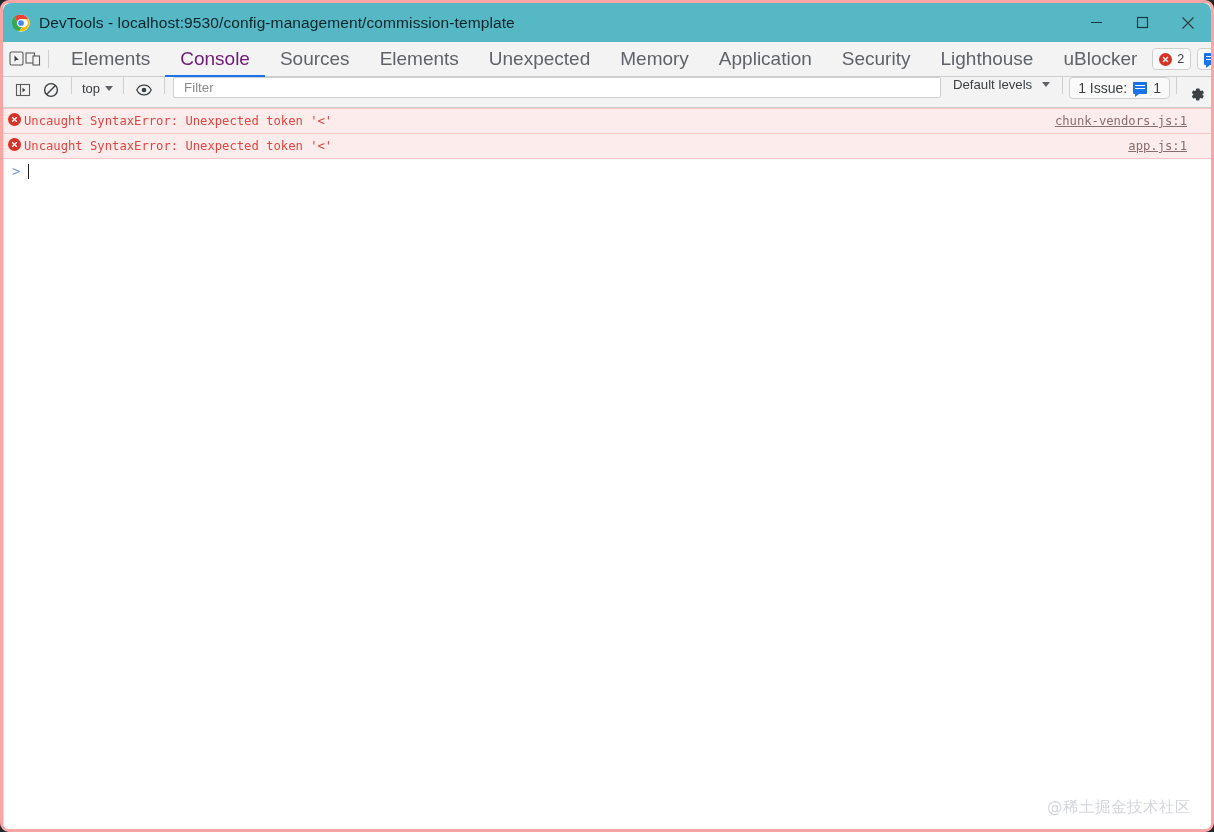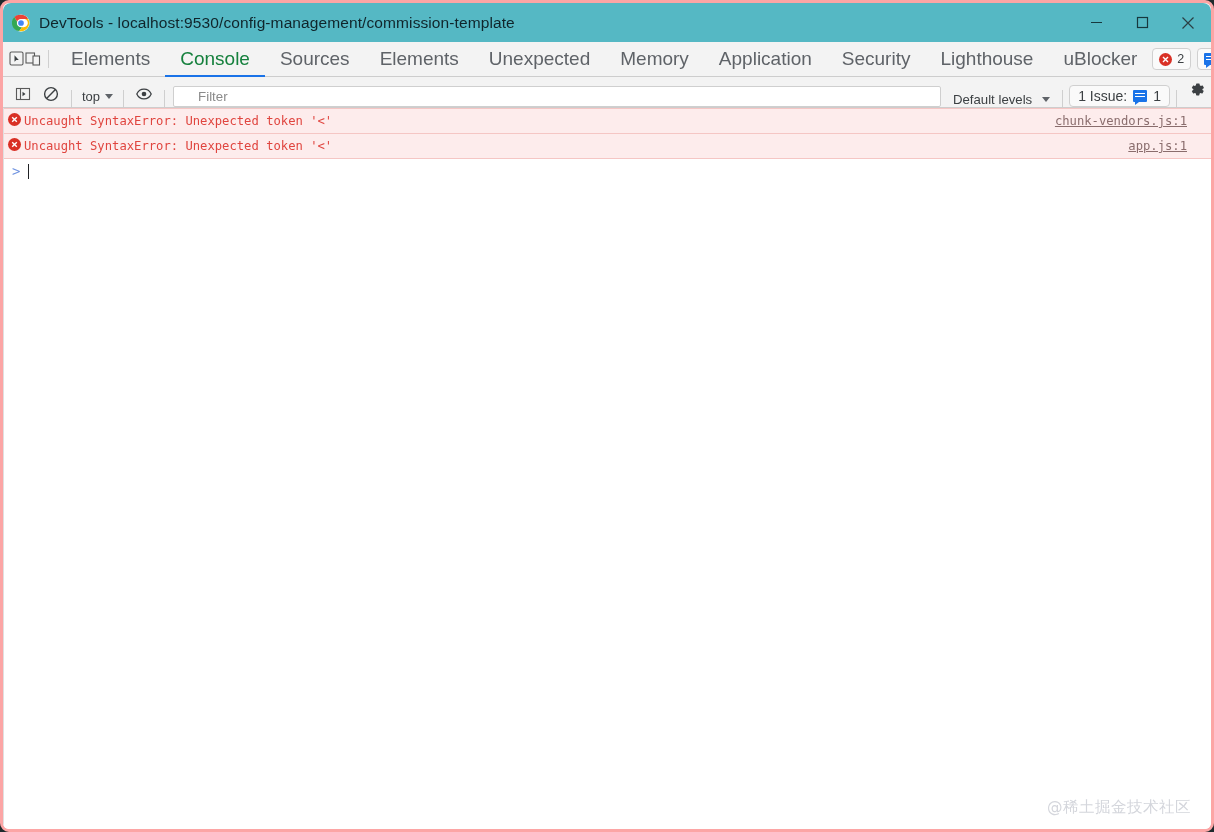--- a/index.html
+++ b/index.html
@@ -80,21 +80,21 @@
   }
   .tabs { display: flex; align-items: stretch; }
   .tab {
     padding: 12px 15px;
     display: flex; align-items: center;
     font-size: 19px;
     color: #5f6368;
     white-space: nowrap;
     position: relative;
   }
-  .tab.active { color: #15803d; justify-content: center; }
+  .tab.active { color: #701a75; justify-content: center; }
   .tab.active::after {
     content: "";
     position: absolute;
     left: 0; right: 0; bottom: -1px;
     height: 2px;
     background: #1a73e8;
   }
   .tabbar-right {
     margin-left: auto;
     display: flex;
@@ -143,21 +143,21 @@
     display: flex; align-items: center; justify-content: center;
     color: #3c4043;
   }
 
   
   .filterbar {
     height: 31px;
     background: #f3f3f3;
     border-bottom: 1px solid #cdcdcd;
     display: flex;
-    align-items: flex-end;
+    align-items: flex-start;
     padding-left: 6px;
   }
   .fb-icon {
     width: 28px; height: 26px;
     display: flex; align-items: center; justify-content: center;
     color: #5a5a5a;
   }
   .fb-sep {
     width: 1px; height: 17px;
     background: #cfcfcf;
@@ -178,21 +178,21 @@
   }
   .filter-input {
     flex: 1 1 auto;
     height: 21px;
     margin: 0 6px 0 2px;
     border: 1px solid #cfcfcf;
     background: #ffffff;
     border-radius: 2px;
     font-size: 13.3px;
     color: #3c4043;
-    padding: 0 24px;
+    padding: 0 10px;
     font-family: "Liberation Sans", sans-serif;
     outline: none;
   }
   .filter-input::placeholder { color: #8a8a8a; }
   .levels {
     display: flex; align-items: center; gap: 10px;
     font-size: 13.2px; color: #3c4043;
     padding: 0 6px;
     white-space: nowrap;
   }

